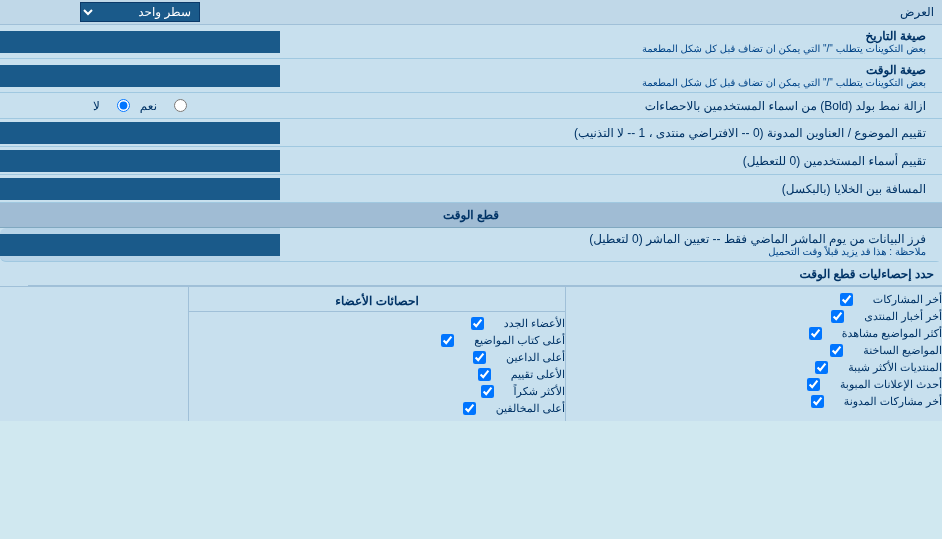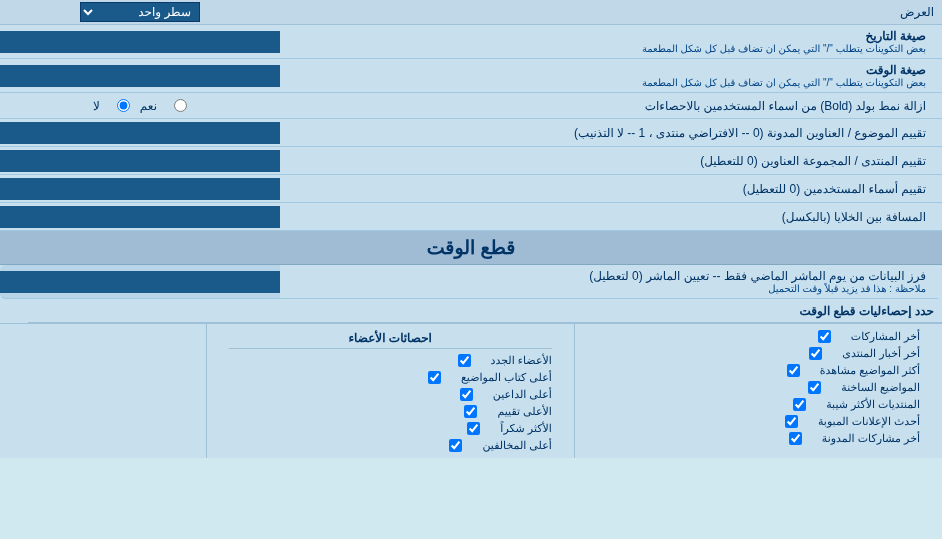--- a/index.html
+++ b/index.html
@@ -101,33 +101,33 @@
     }
     .time-cut-section {
       background: #b8d4e8;
       border-radius: 6px;
     }
     .time-cut-header {
       background: #a0bcd4;
       text-align: center;
       padding: 5px;
       font-weight: bold;
-      font-size: 19px;
+      font-size: 12px;
       color: #003366;
       border-bottom: 1px solid #80a8c0;
     }
     .checkbox-section {
       display: flex;
       background: #c8e0ee;
       border-top: 1px solid #a0c0d8;
     }
     .checkbox-col {
       flex: 1;
       border-left: 1px solid #a0c0d8;
-      padding: 4px 22px;
+      padding: 4px 0;
     }
     .checkbox-col:last-child {
       border-left: none;
     }
     .checkbox-col-header {
       font-weight: bold;
       color: #003366;
       text-align: center;
       padding: 3px;
       font-size: 12px;
@@ -213,26 +213,20 @@
     </div>
   </div>
 
   <div class="row">
     <div class="row-label">تقييم الموضوع / العناوين المدونة (0 -- الافتراضي منتدى ، 1 -- لا التذنيب)</div>
     <div class="row-input">
       <input type="text" style="">
     </div>
   </div>
 
-  <div class="row">
-    <div class="row-label">تقييم المنتدى / المجموعة العناوين (0 للتعطيل)</div>
-    <div class="row-input">
-      <input type="text" style="">
-    </div>
-  </div>
 
   <div class="row">
     <div class="row-label">تقييم أسماء المستخدمين (0 للتعطيل)</div>
     <div class="row-input">
       <input type="text" style="">
     </div>
   </div>
 
   <div class="row">
     <div class="row-label">المسافة بين الخلايا (بالبكسل)</div>

